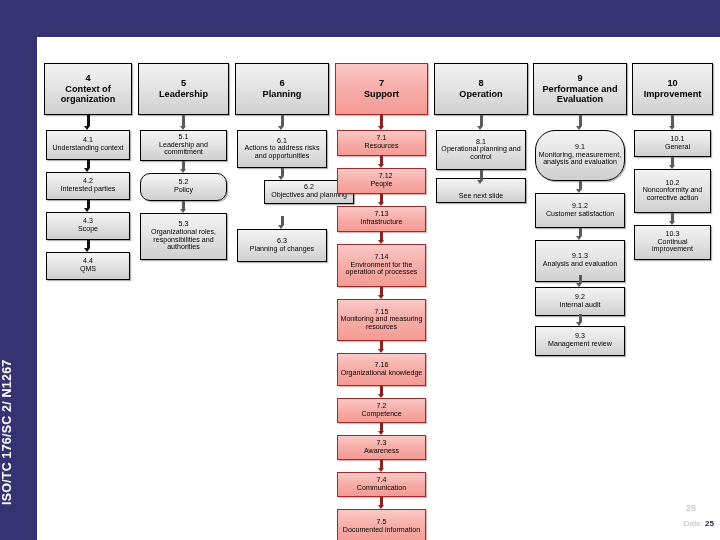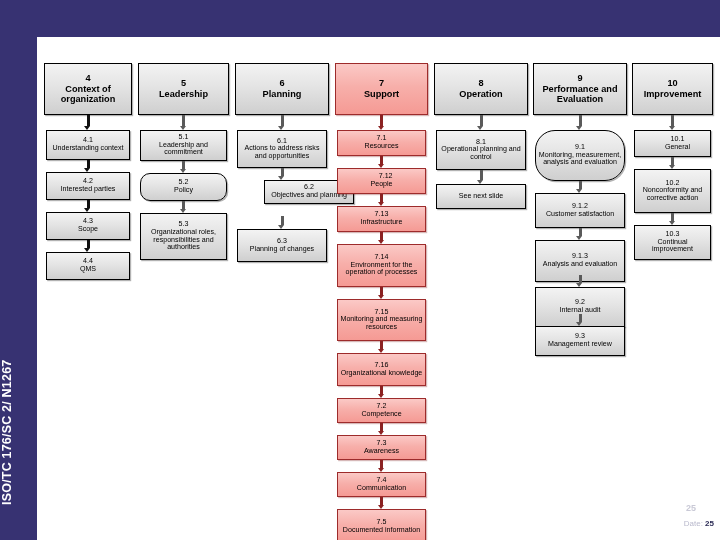--- a/index.html
+++ b/index.html
@@ -293,21 +293,21 @@
         </div>
       </div>
       <div class="node" style="left: 399px; top: 93px; width: 90px; height: 40px; align-items: center;">
         <div>
           <span class="ln">8.1</span>
           <span class="ln">Operational planning and control</span>
         </div>
       </div>
       <div class="conn" style="left: 442.5px; top: 78px; height: 11px;"></div>
       <div class="arrow" style="left: 440.4px; top: 88.6px;"></div>
-      <div class="node" style="left: 399px; top: 147px; width: 90px; height: 25px;">
+      <div class="node" style="left: 399px; top: 141px; width: 90px; height: 25px; align-items: flex-end;">
         <div>
           <span class="ln">See next slide</span>
         </div>
       </div>
       <div class="conn" style="left: 442.5px; top: 133px; height: 10px;"></div>
       <div class="arrow" style="left: 440.4px; top: 142.6px;"></div>
       <div class="node head" style="left: 496px; top: 26px; width: 94px; height: 52px;">
         <div>
           <span class="ln">9</span>
           <span class="ln">Performance and Evaluation</span>
@@ -330,21 +330,21 @@
       <div class="conn" style="left: 541.5px; top: 144px; height: 8px;"></div>
       <div class="arrow" style="left: 539.4px; top: 151.6px;"></div>
       <div class="node" style="left: 498px; top: 203px; width: 90px; height: 42px;">
         <div>
           <span class="ln">9.1.3</span>
           <span class="ln">Analysis and evaluation</span>
         </div>
       </div>
       <div class="conn" style="left: 541.5px; top: 191px; height: 8px;"></div>
       <div class="arrow" style="left: 539.4px; top: 198.6px;"></div>
-      <div class="node" style="left: 498px; top: 250px; width: 90px; height: 40px;">
+      <div class="node" style="left: 498px; top: 250px; width: 90px; height: 29px;">
         <div>
           <span class="ln">9.2</span>
           <span class="ln">Internal audit</span>
         </div>
       </div>
       <div class="conn" style="left: 541.5px; top: 238px; height: 8px;"></div>
       <div class="arrow" style="left: 539.4px; top: 245.6px;"></div>
       <div class="node" style="left: 498px; top: 289px; width: 90px; height: 30px;">
         <div>
           <span class="ln">9.3</span>

